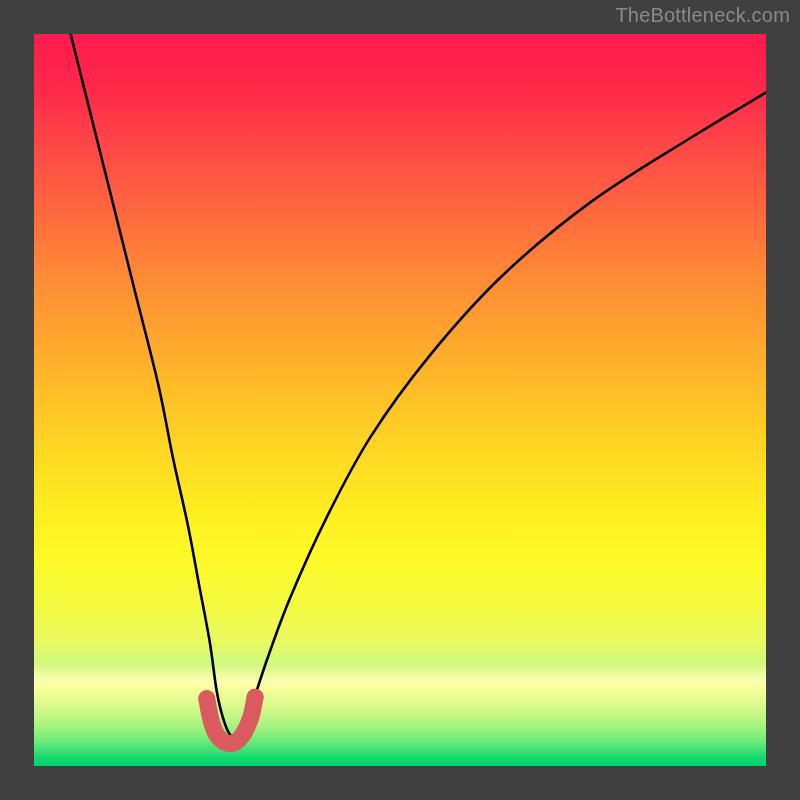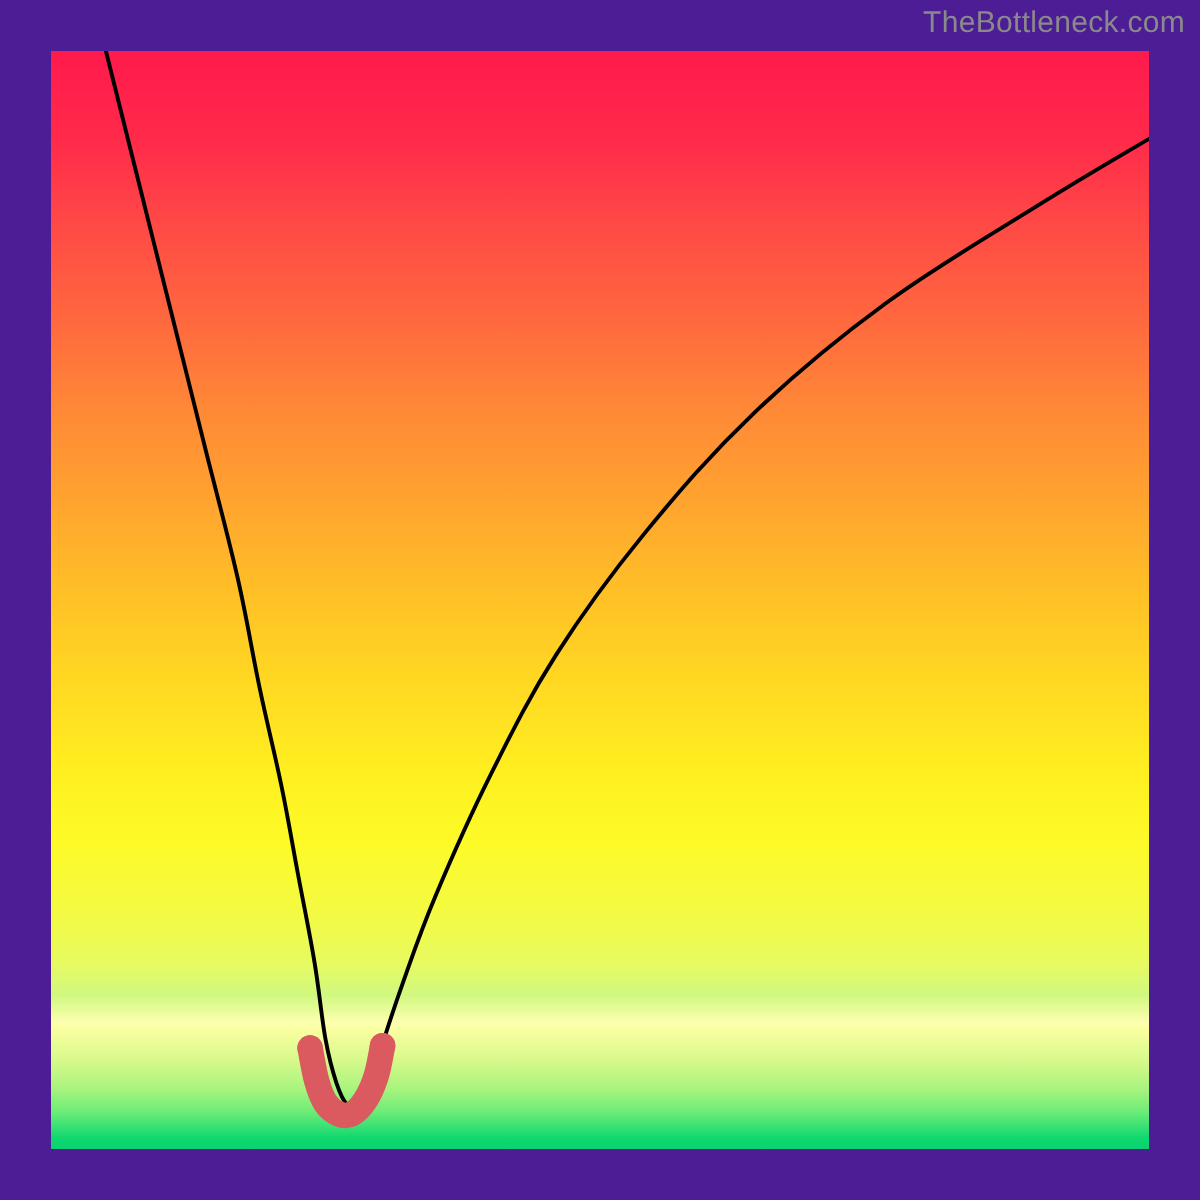--- a/index.html
+++ b/index.html
@@ -8,21 +8,21 @@
     width: 800px;
     height: 800px;
     background: #000;
     overflow: hidden;
     font-family: Arial, sans-serif;
   }
   .outer {
     position: relative;
     width: 800px;
     height: 800px;
-    background: #4c1d95;
+    background: #404040;
   }
   .plot-area {
     position: absolute;
     left: 34px;
     top: 34px;
     width: 732px;
     height: 732px;
     overflow: hidden;
   }
   .gradient {

